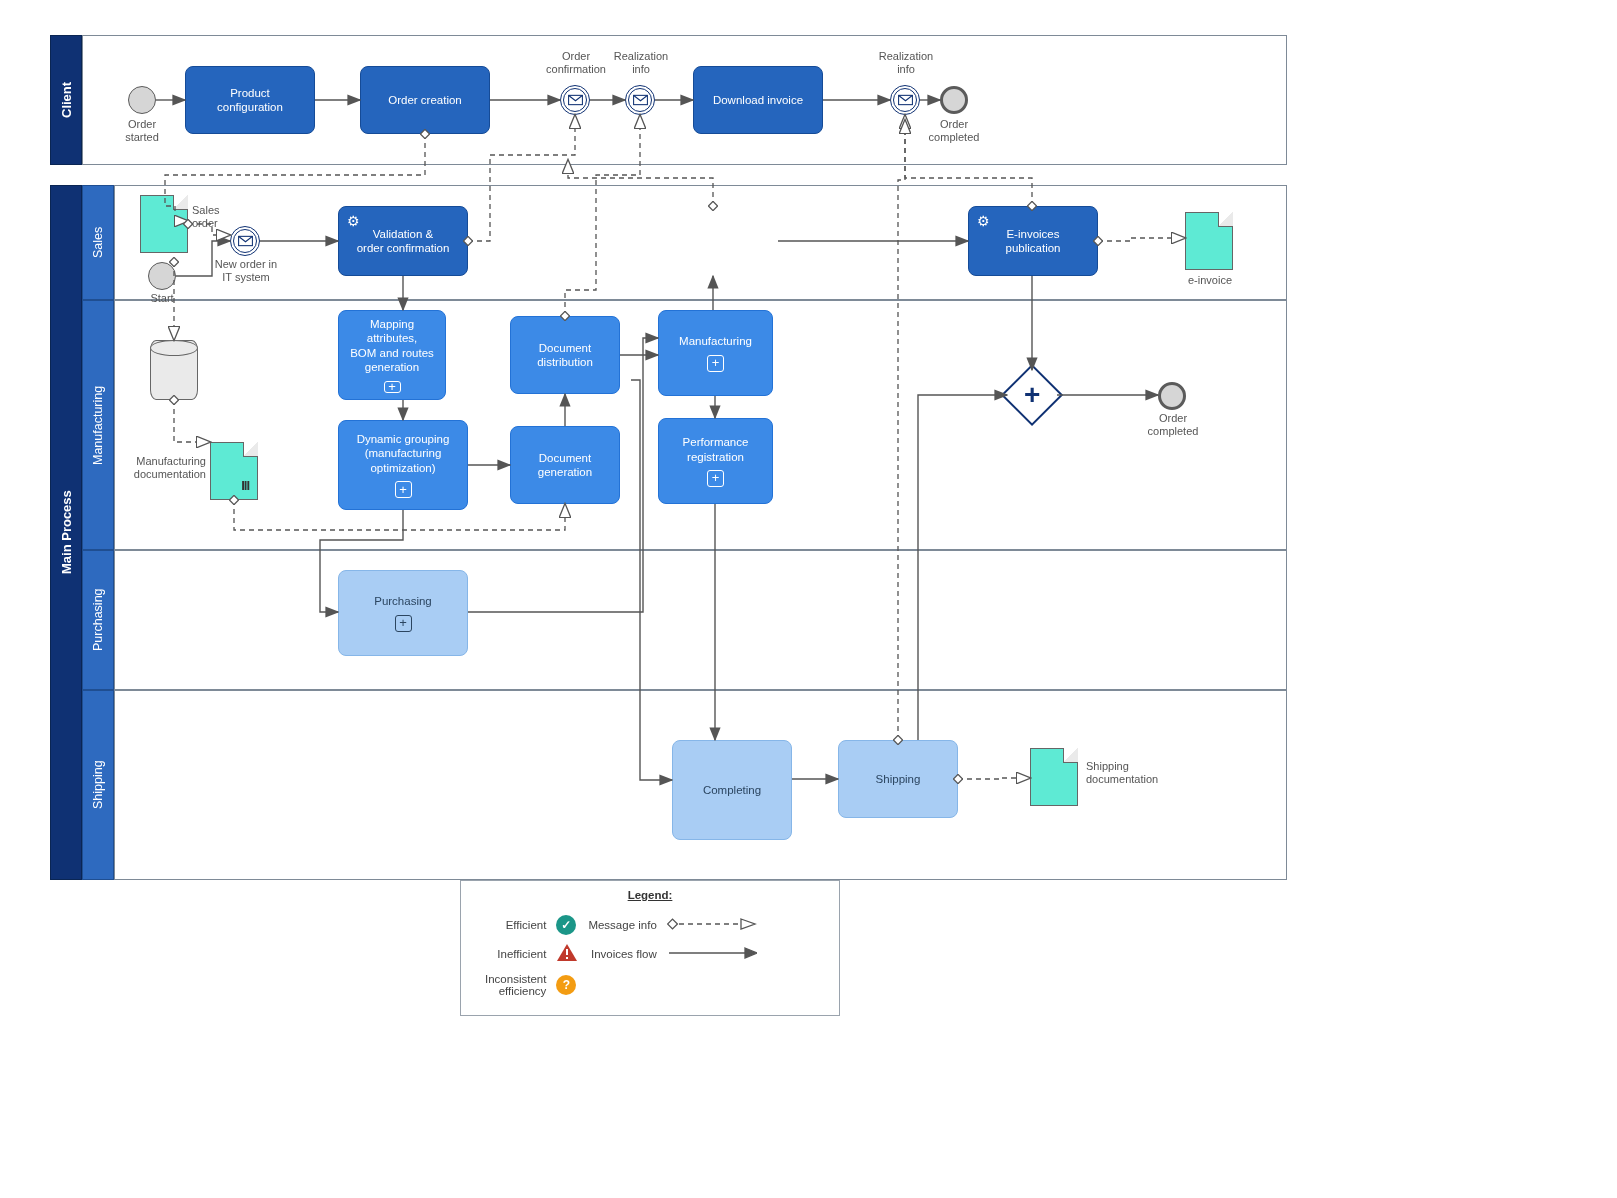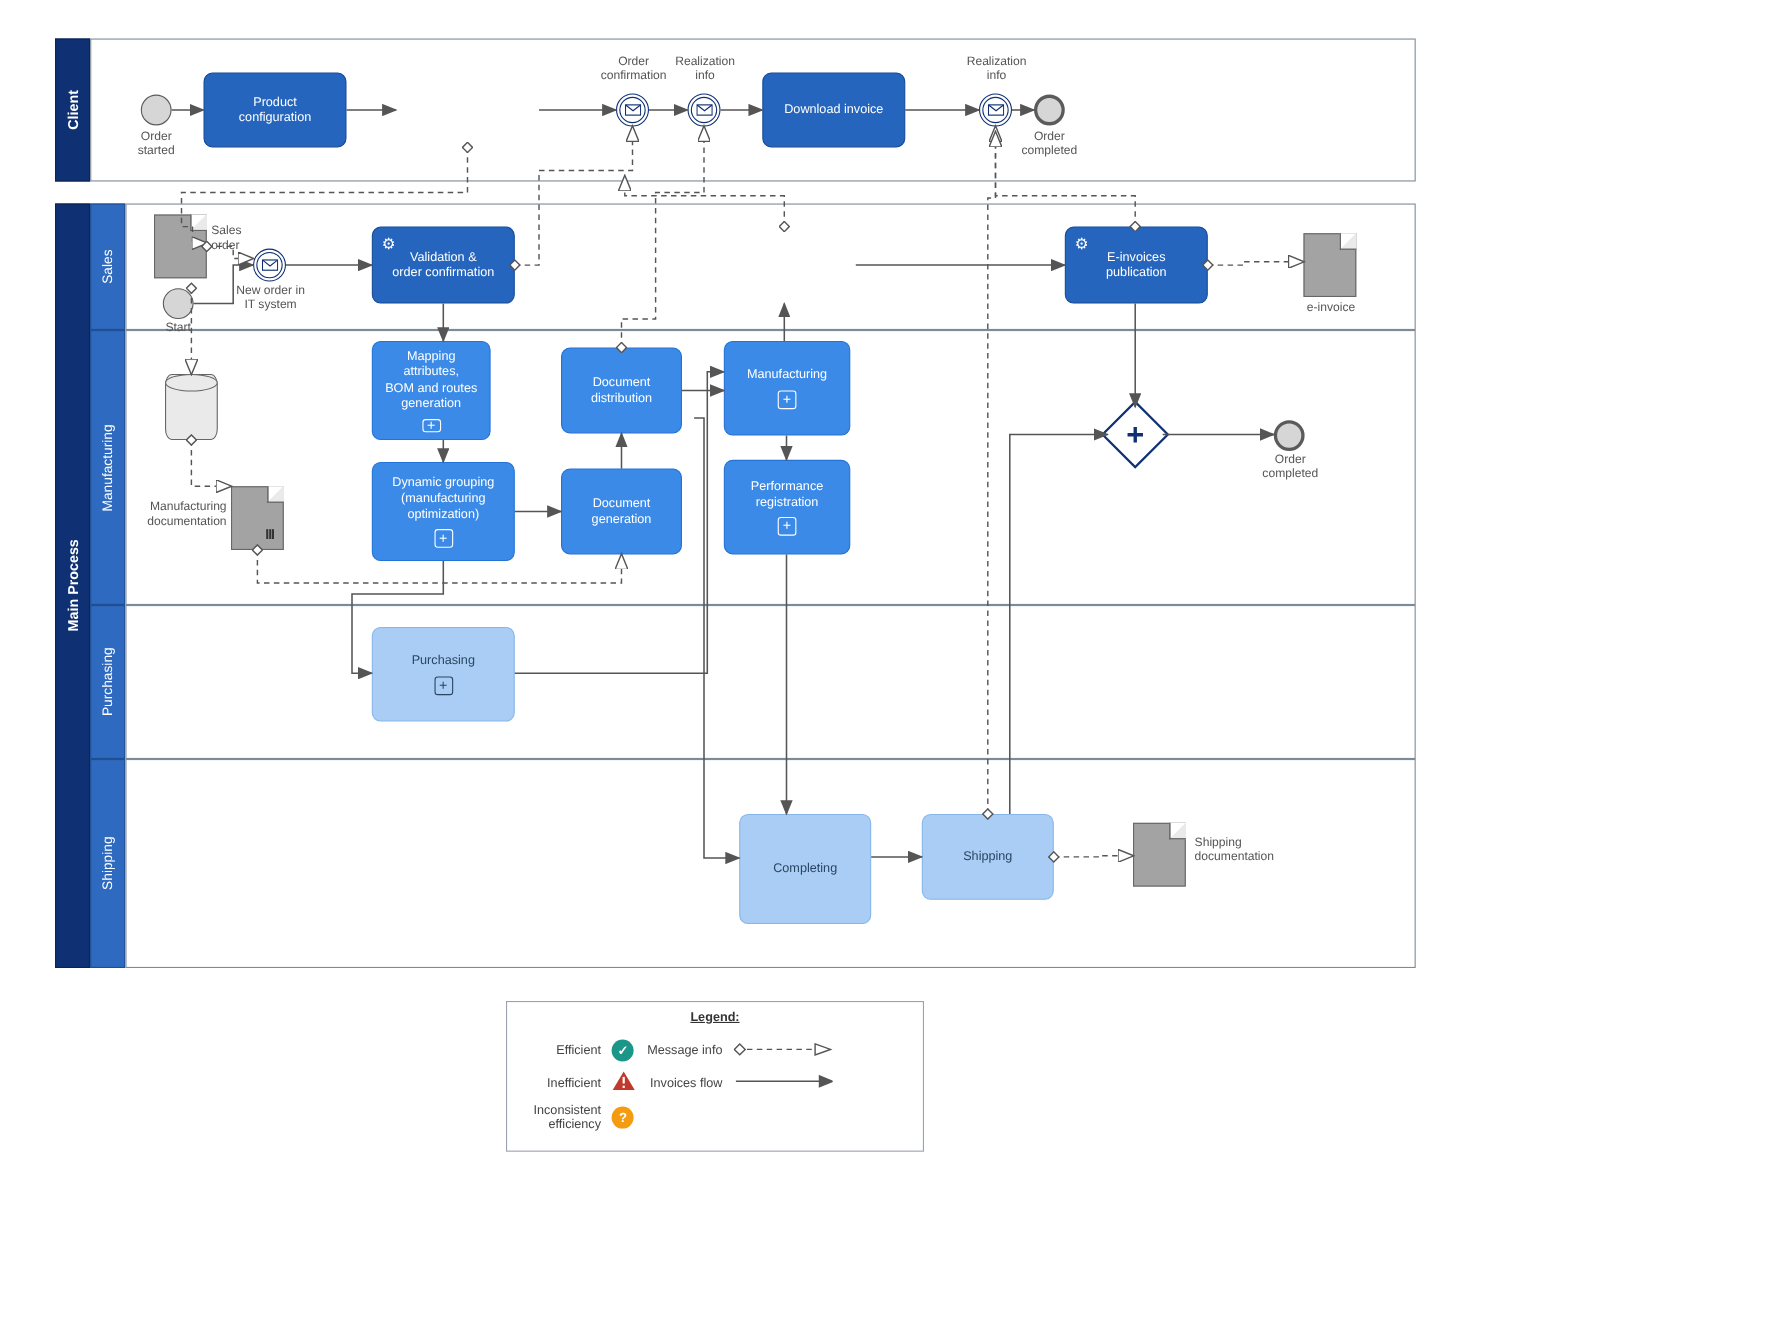--- a/index.html
+++ b/index.html
@@ -13,21 +13,21 @@
   .mid{background:#3c8ae7;border:1px solid #2372d6}
   .light{background:#a9cdf4;border:1px solid #86b6e8;color:#2b4560}
   .sub{width:17px;height:17px;border:1.8px solid #fff;border-radius:3px;display:flex;align-items:center;justify-content:center;font-size:13px;margin-top:6px;line-height:0}
   .light .sub{border-color:#2b4560}
   .start-ev{position:absolute;width:28px;height:28px;border-radius:50%;background:#d6d6d6;border:1.5px solid #5b5b5b}
   .end-ev{position:absolute;width:28px;height:28px;border-radius:50%;background:#d6d6d6;border:3px solid #5b5b5b}
   .msg-ev{position:absolute;width:30px;height:30px;border-radius:50%;border:4px double #0f3173;background:#fff;display:flex;align-items:center;justify-content:center}
   .msg-ev svg{width:15px;height:12px}
   .gateway{position:absolute;width:44px;height:44px;transform:rotate(45deg);border:2px solid #0f3173;background:#fff;display:flex;align-items:center;justify-content:center}
   .gateway span{transform:rotate(-45deg);font-size:28px;font-weight:700;color:#0f3173;line-height:0}
-  .doc{position:absolute;width:48px;height:58px;background:#a3a3a3;border:1px solid #666}
+  .doc{position:absolute;width:48px;height:58px;background:#5eead4;border:1px solid #666}
   .doc::before{content:"";position:absolute;top:-1px;right:-1px;width:14px;height:14px;background:#fff;border-left:1px solid #666;border-bottom:1px solid #666}
   .doc::after{content:"";position:absolute;top:-1px;right:-1px;width:14px;height:14px;background:linear-gradient(135deg,transparent 48%,#eaeaea 50%);border-bottom:1px solid #666;border-left:1px solid #666}
   .db{position:absolute;width:48px;height:60px;background:#eaeaea;border:1px solid #666;border-radius:6px/10px}
   .db::before{content:"";position:absolute;left:-1px;right:-1px;top:-1px;height:14px;border:1px solid #666;border-radius:50%;background:#eaeaea}
   .lbl{position:absolute;font-size:11px;color:#555;text-align:center;line-height:1.2}
   .gear{position:absolute;top:6px;left:8px;color:#fff;font-size:14px}
   .bars{position:absolute;bottom:6px;right:8px;font-size:13px;letter-spacing:-1px;color:#333;font-weight:700}
   svg.flows{position:absolute;top:0;left:0;width:1617px;height:1198px;pointer-events:none}
   .legend{position:absolute;border:1px solid #9aa3ad;background:#fff;padding:8px 14px 10px}
   .legend .title{text-align:center;font-weight:600;margin-bottom:6px;text-decoration:underline}
@@ -58,20 +58,23 @@
   <div class="lane-body" style="left:114px;top:690px;width:1173px;height:190px"></div>
 
   <div class="start-ev" style="left:128px;top:86px"></div>
   <div class="lbl" style="left:115px;top:118px;width:54px;white-space:pre-line">Order
 started</div>
 
   <div class="task dark" style="left:185px;top:66px;width:130px;height:68px">
       <span style="white-space:pre-line">Product
 configuration</span>
     </div>
+  <div class="task dark" style="left:360px;top:66px;width:130px;height:68px">
+      <span>Order creation</span>
+    </div>
 
   <div class="msg-ev" style="left:560px;top:85px">
       <svg viewBox="0 0 20 14">
         <rect x="0.8" y="0.8" width="18.4" height="12.4" fill="none" stroke="#0f3173" stroke-width="1.4"></rect>
         <path d="M1 1 L10 8 L19 1" fill="none" stroke="#0f3173" stroke-width="1.4"></path>
       </svg>
     </div>
   <div class="lbl" style="left:540px;top:50px;width:72px;white-space:pre-line">Order
 confirmation</div>
 
@@ -262,21 +265,21 @@
       <path d="M234 500 V530 H565 V504" marker-start="url(#dm)" marker-end="url(#ahO)"></path>
 
       <path d="M174 262 V290 H174 V340" marker-start="url(#dm)" marker-end="url(#ahO)"></path>
 
       <path d="M958 779 H1000 V778 H1030" marker-start="url(#dm)" marker-end="url(#ahO)"></path>
 
       <path d="M898 740 V180 H905 V120" marker-start="url(#dm)" marker-end="url(#ahO)"></path>
     </g>
   </svg>
 
-  <div class="legend" style="left:460px;top:910px;width:380px">
+  <div class="legend" style="left:460px;top:880px;width:380px">
     <div class="title">Legend:</div>
     <table>
       <tbody>
           <tr>
         <td style="text-align:right">Efficient</td>
         <td><span class="lg-ic" style="background:#1b9688">✓</span></td>
         <td style="text-align:right">Message info</td>
         <td><svg width="90" height="14">
                 <g stroke="#555" fill="none" stroke-width="1.3">
                   <rect x="2" y="3.5" width="7" height="7" fill="#fff" transform="rotate(45 5.5 7)"></rect>

